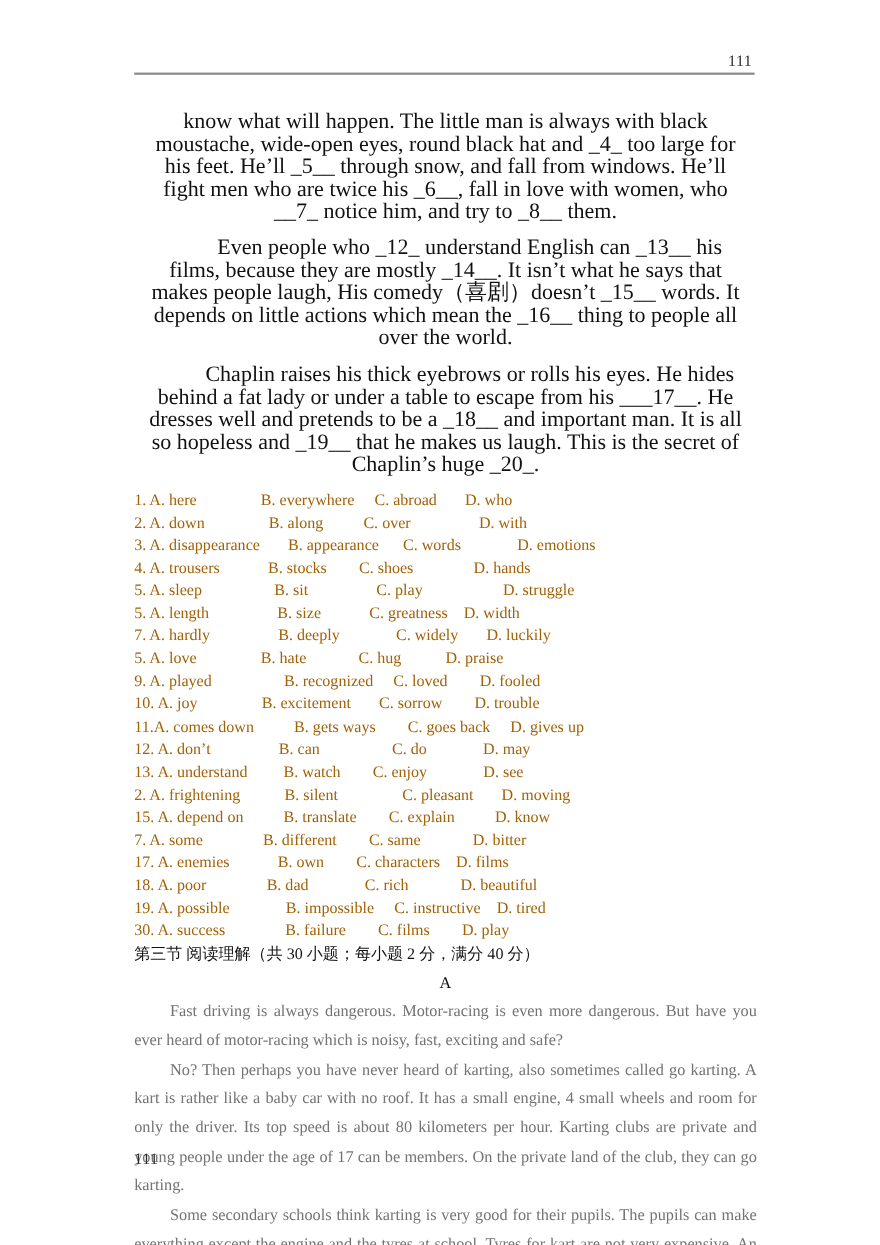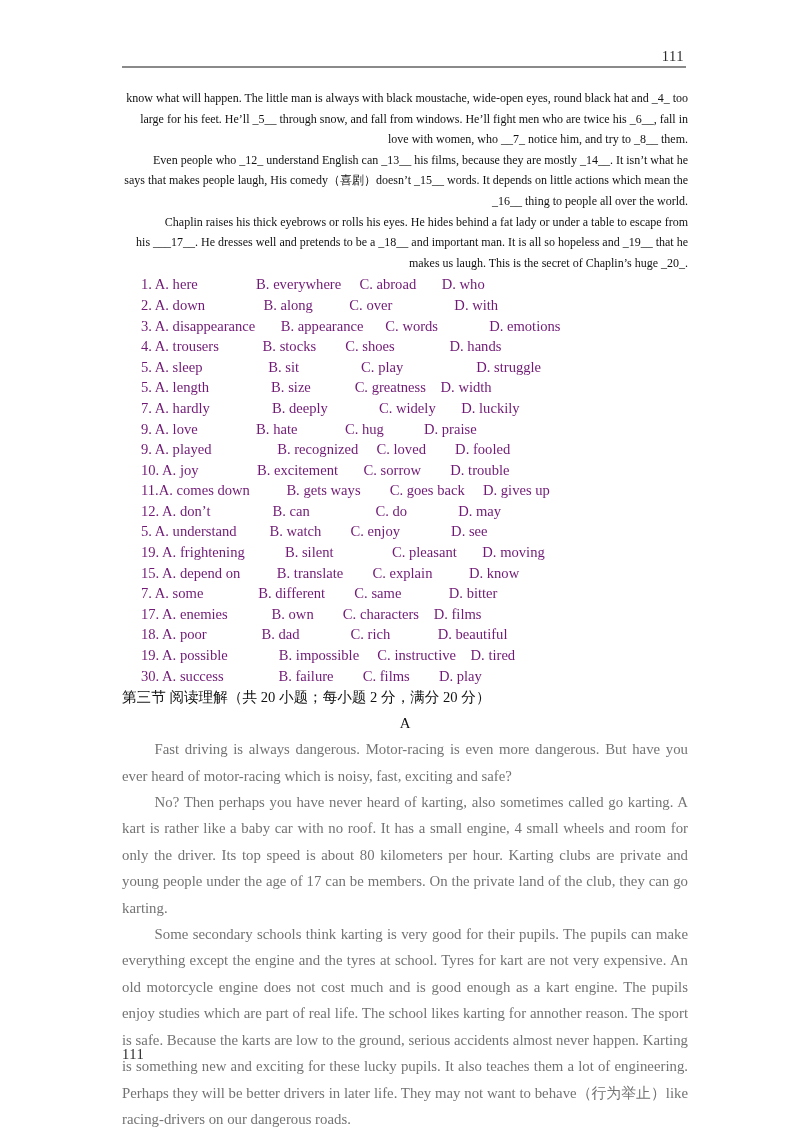--- a/index.html
+++ b/index.html
@@ -46,24 +46,24 @@
 
   
   .content {
     position: absolute;
     left: 118px;
     top: 88px;
     width: 566px;
   }
 
   p.para {
-    margin: 0;
-    font-size: 12px;
+    margin: 12px;
+    font-size: 20px;
     line-height: 20.6px;
-    text-align: right;
+    text-align: center;
     color: #111;
   }
   p.para.indent { text-indent: 2.2em; }
 
   
   p.just {
     margin: 0;
     font-size: 14.8px;
     line-height: 26.4px;
     text-align: justify;
@@ -73,22 +73,21 @@
   p.just.indent { text-indent: 2.2em; }
 
   
   .options {
     margin-top: 1px;
   }
   .opt-row {
     font-size: 14.6px;
     line-height: 20.6px;
     white-space: pre;
-    color: #701a75;
-    margin-left: 19px;
+    color: #a16207;
   }
 
   
   .section-cn {
     font-size: 14.6px;
     line-height: 21px;
     margin-top: 1px;
     color: #111;
     font-family: "Liberation Serif", "DejaVu Serif", serif;
   }
@@ -132,36 +131,36 @@
     <p class="para indent">Chaplin raises his thick eyebrows or rolls his eyes. He hides behind a fat lady or under a table to escape from his ___17__. He dresses well and pretends to be a _18__ and important man. It is all so hopeless and _19__ that he makes us laugh. This is the secret of Chaplin’s huge _20_.</p>
 
     <div class="options">
       <div class="opt-row">1. A. here                B. everywhere     C. abroad       D. who</div>
       <div class="opt-row">2. A. down                B. along          C. over                 D. with</div>
       <div class="opt-row">3. A. disappearance       B. appearance      C. words              D. emotions</div>
       <div class="opt-row">4. A. trousers            B. stocks        C. shoes               D. hands</div>
       <div class="opt-row">5. A. sleep                  B. sit                 C. play                    D. struggle</div>
       <div class="opt-row">5. A. length                 B. size            C. greatness    D. width</div>
       <div class="opt-row">7. A. hardly                 B. deeply              C. widely       D. luckily</div>
-      <div class="opt-row">9. A. love                B. hate             C. hug           D. praise</div>
+      <div class="opt-row">5. A. love                B. hate             C. hug           D. praise</div>
       <div class="opt-row">9. A. played                  B. recognized     C. loved        D. fooled</div>
       <div class="opt-row">10. A. joy                B. excitement       C. sorrow        D. trouble</div>
       <div class="opt-row">11.A. comes down          B. gets ways        C. goes back     D. gives up</div>
       <div class="opt-row">12. A. don’t                 B. can                  C. do              D. may</div>
-      <div class="opt-row">5. A. understand         B. watch        C. enjoy              D. see</div>
-      <div class="opt-row">19. A. frightening           B. silent                C. pleasant       D. moving</div>
+      <div class="opt-row">13. A. understand         B. watch        C. enjoy              D. see</div>
+      <div class="opt-row">2. A. frightening           B. silent                C. pleasant       D. moving</div>
       <div class="opt-row">15. A. depend on          B. translate        C. explain          D. know</div>
       <div class="opt-row">7. A. some               B. different        C. same             D. bitter</div>
       <div class="opt-row">17. A. enemies            B. own        C. characters    D. films</div>
       <div class="opt-row">18. A. poor               B. dad              C. rich             D. beautiful</div>
       <div class="opt-row">19. A. possible              B. impossible     C. instructive    D. tired</div>
       <div class="opt-row">30. A. success               B. failure        C. films        D. play</div>
     </div>
 
-    <div class="section-cn">第三节 阅读理解（共 20 小题；每小题 2 分，满分 20 分）</div>
+    <div class="section-cn">第三节 阅读理解（共 30 小题；每小题 2 分，满分 40 分）</div>
 
     <div class="passage-letter">A</div>
 
     <p class="just indent">Fast driving is always dangerous. Motor-racing is even more dangerous. But have you ever heard of motor-racing which is noisy, fast, exciting and safe?</p>
     <p class="just indent">No? Then perhaps you have never heard of karting, also sometimes called go karting. A kart is rather like a baby car with no roof. It has a small engine, 4 small wheels and room for only the driver. Its top speed is about 80 kilometers per hour. Karting clubs are private and young people under the age of 17 can be members. On the private land of the club, they can go karting.</p>
     <p class="just indent">Some secondary schools think karting is very good for their pupils. The pupils can make everything except the engine and the tyres at school. Tyres for kart are not very expensive. An old motorcycle engine does not cost much and is good enough as a kart engine. The pupils enjoy studies which are part of real life. The school likes karting for annother reason. The sport is safe. Because the karts are low to the ground, serious accidents almost never happen. Karting is something new and exciting for these lucky pupils. It also teaches them a lot of engineering. Perhaps they will be better drivers in later life. They may not want to behave（行为举止）like racing-drivers on our dangerous roads.</p>
 
   </div>
 
   <div class="footer">111</div>

